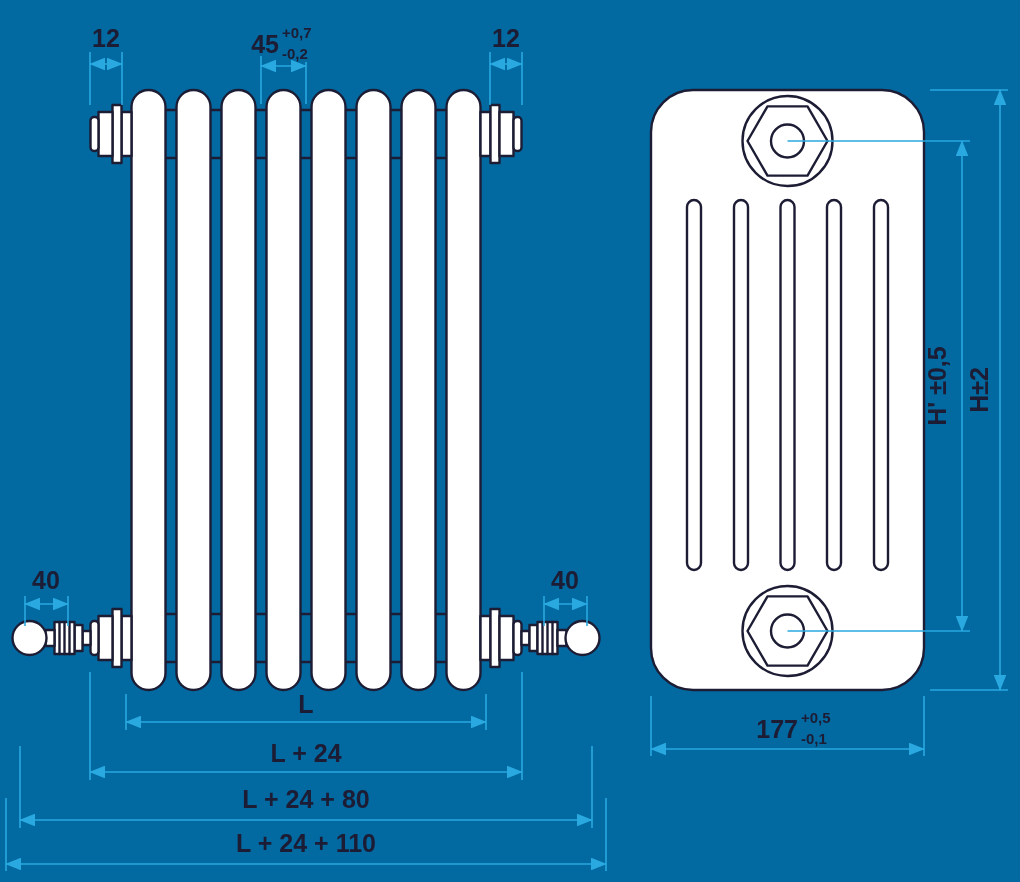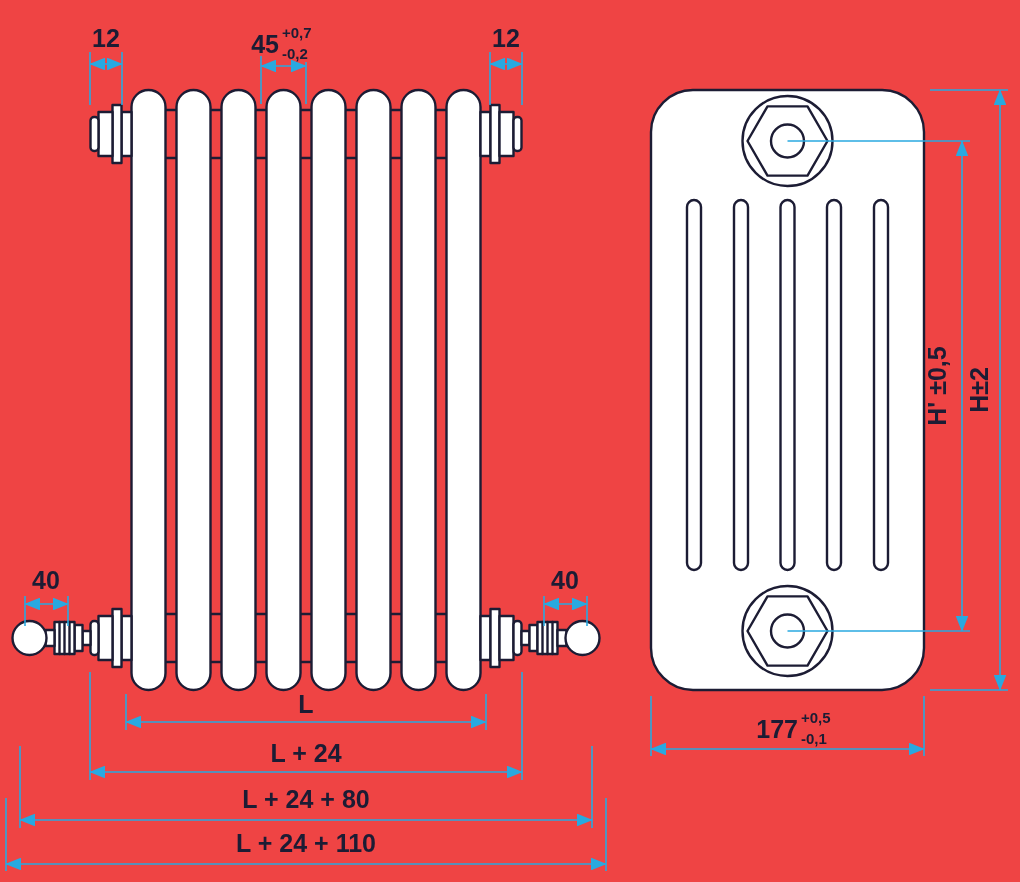--- a/index.html
+++ b/index.html
@@ -1,16 +1,16 @@
 <!DOCTYPE html>
 <html><head>
 <meta charset="utf-8">
 <style>
   html,body{margin:0;padding:0;background:#ffffff;}
-  .stage{position:relative;width:1020px;height:882px;background:#ef4444;overflow:hidden;}
+  .stage{position:relative;width:1020px;height:882px;background:#0369a1;overflow:hidden;}
   svg{display:block;}
   .ol{stroke:#1c1c34;stroke-width:2.4;fill:#ffffff;stroke-linejoin:round;stroke-linecap:round;}
   .oln{stroke:#1c1c34;stroke-width:2.4;fill:none;stroke-linecap:round;}
   .dim{stroke:#29a9e0;stroke-width:1.6;fill:none;}
   .lbl{font-family:"Liberation Sans",sans-serif;font-weight:700;font-size:25px;fill:#1c1c34;}
   .tols{font-family:"Liberation Sans",sans-serif;font-weight:700;font-size:15px;fill:#1c1c34;}
 </style>
 </head>
 <body>
 

